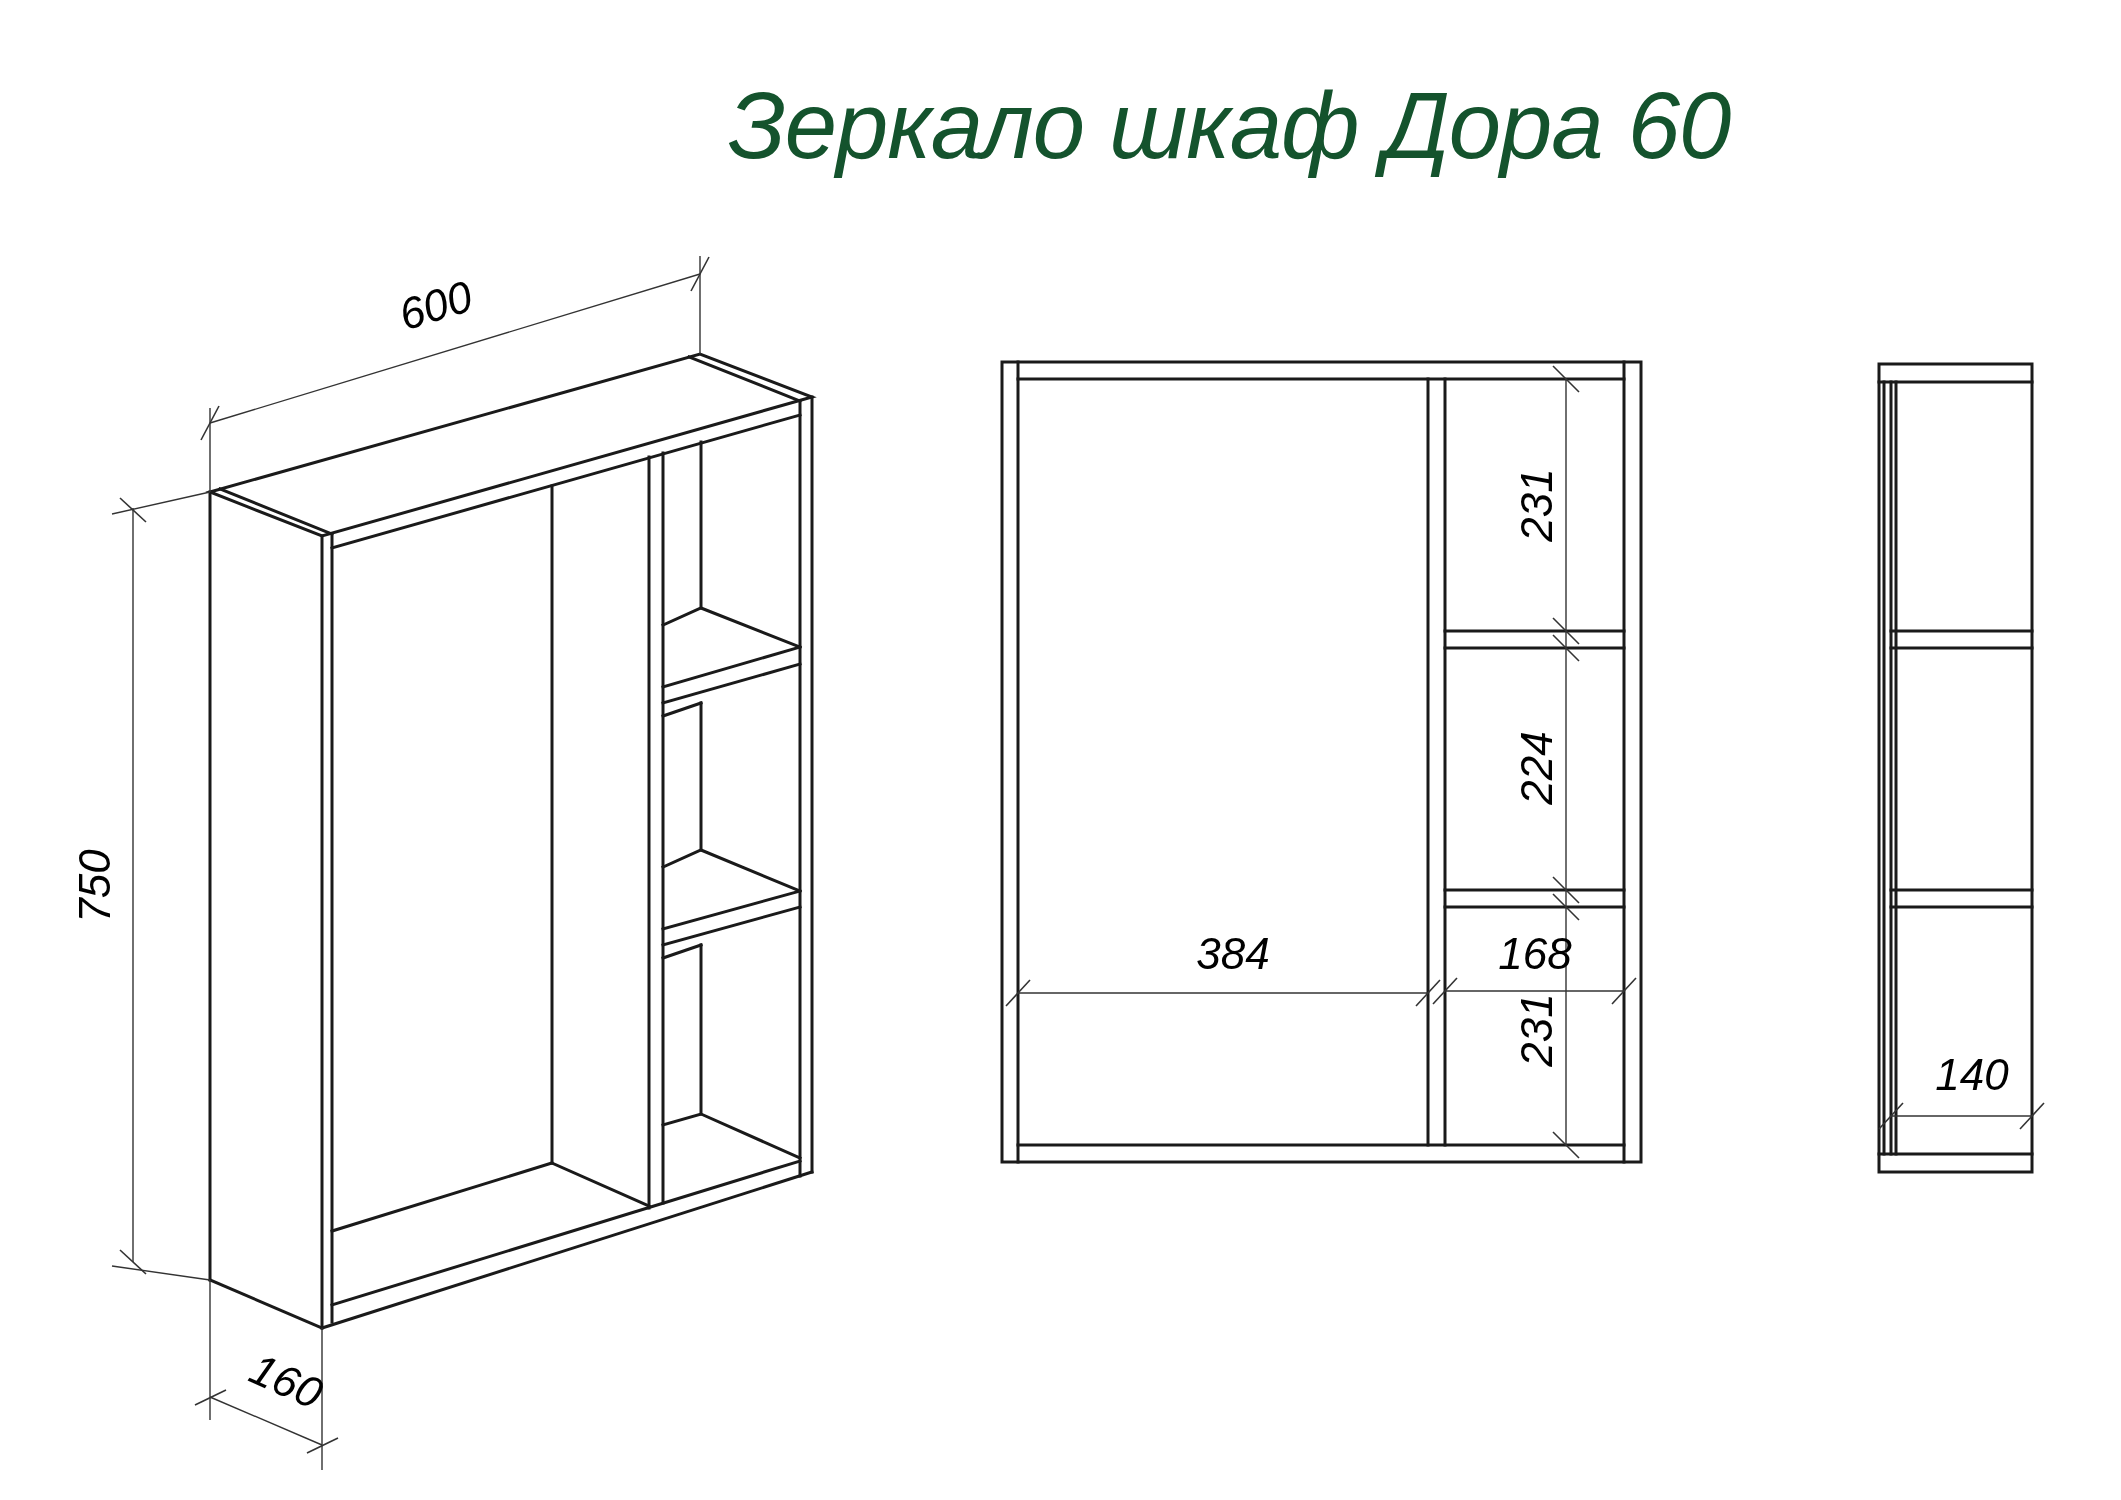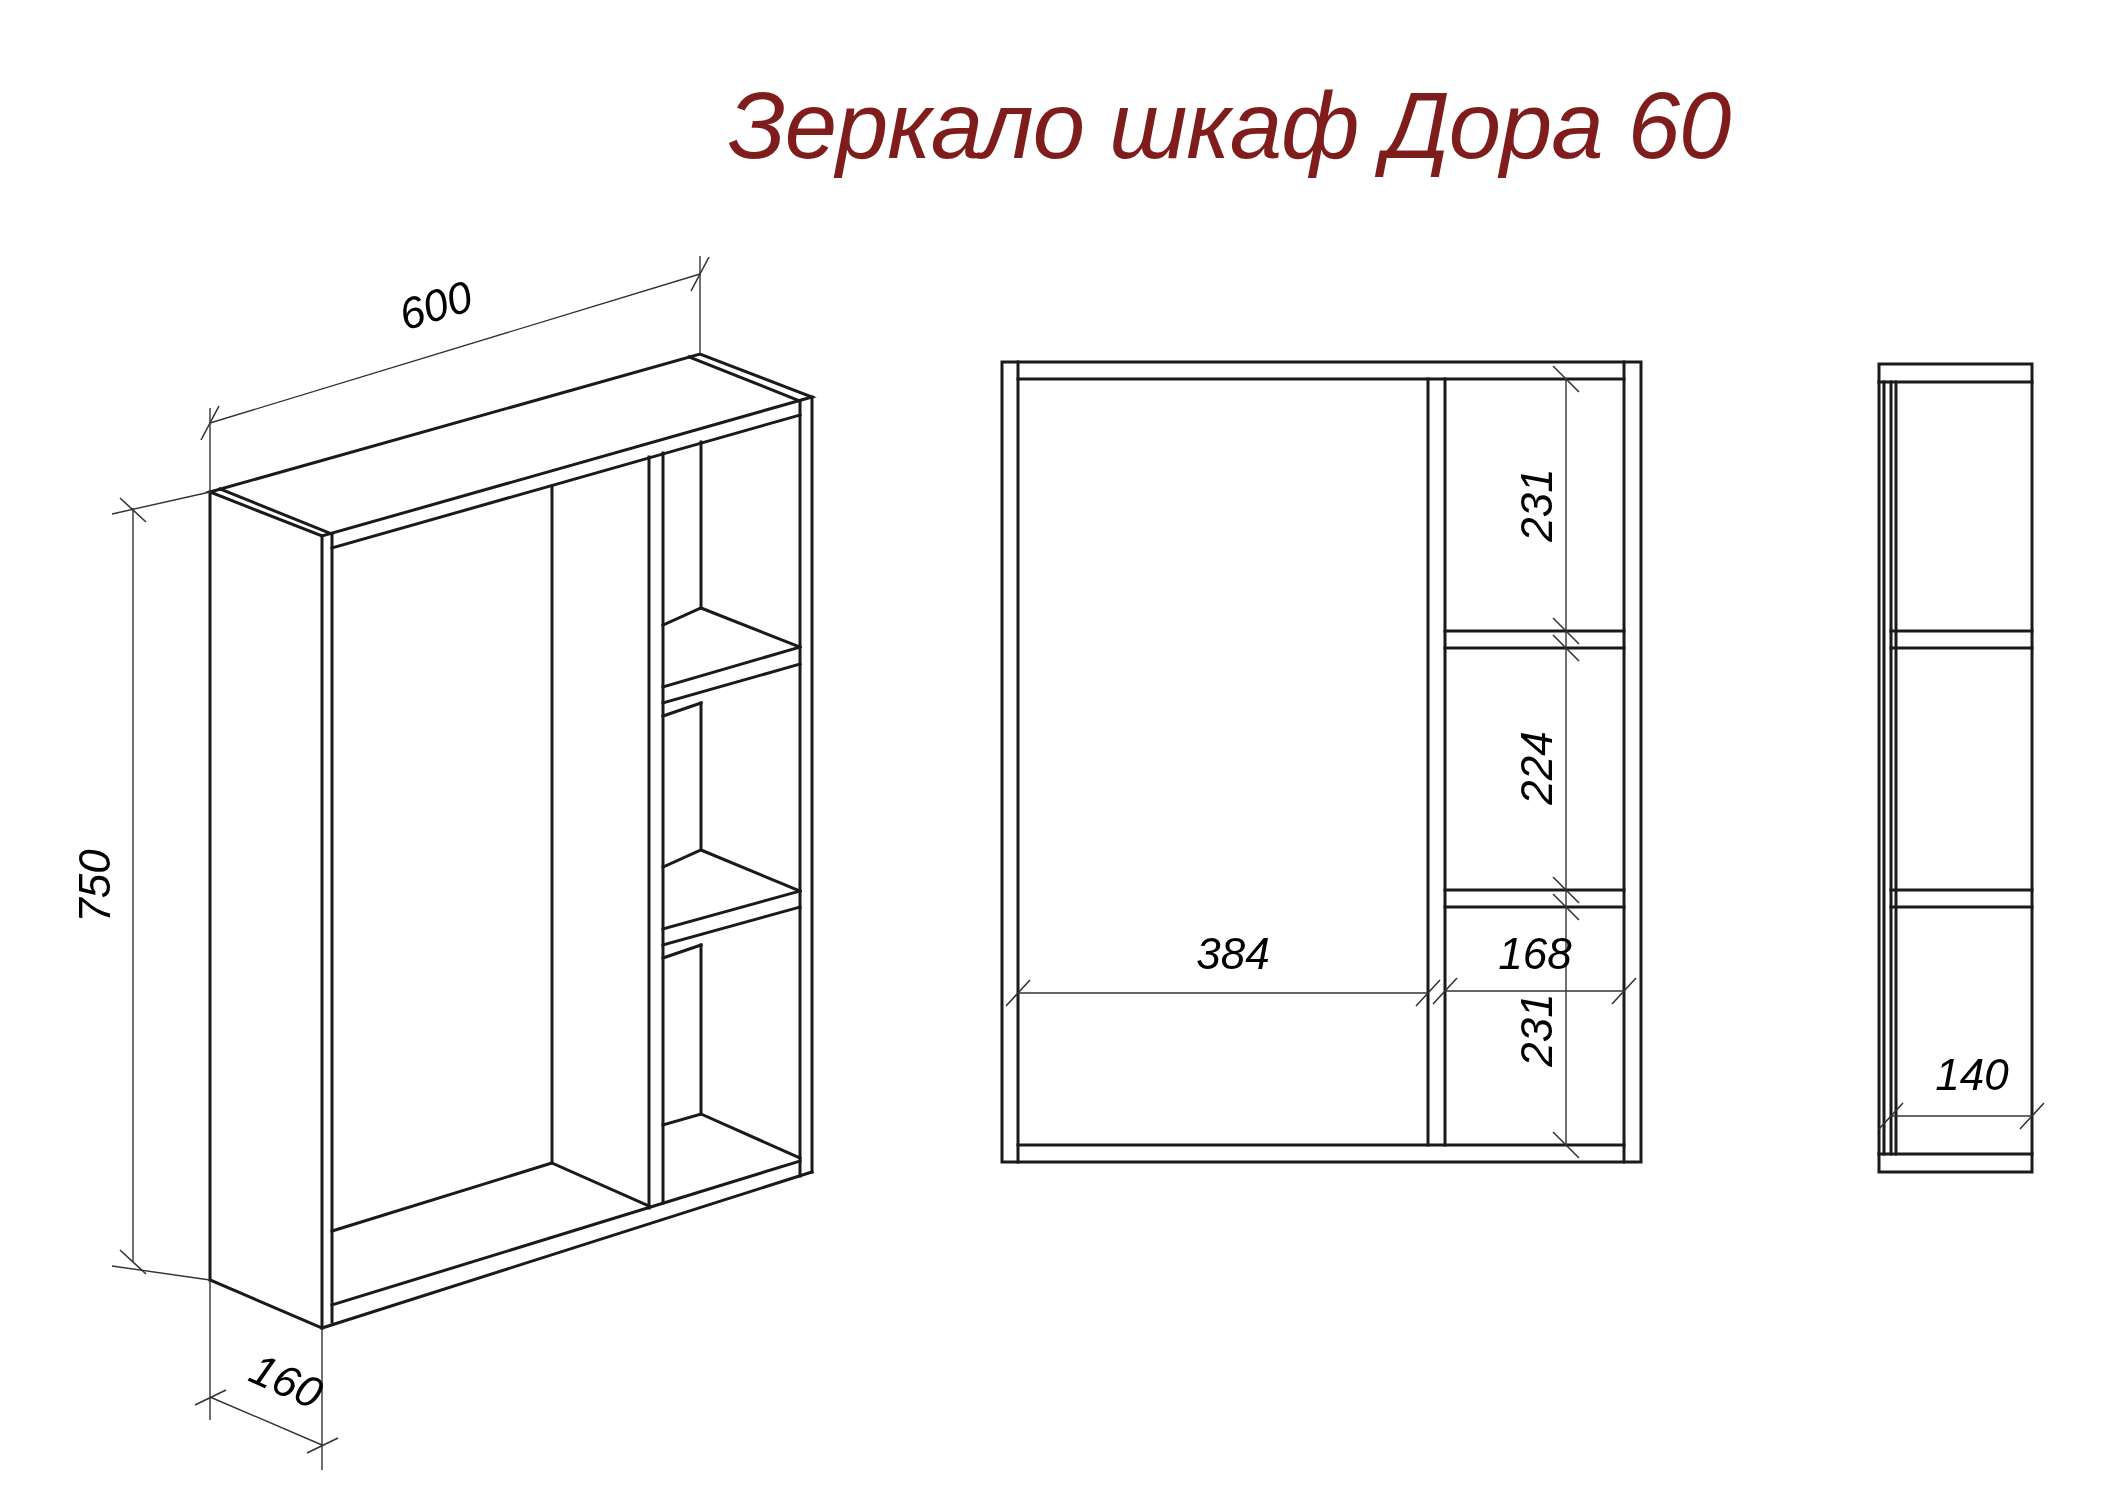--- a/index.html
+++ b/index.html
@@ -4,21 +4,21 @@
 <style>
   html, body { margin:0; padding:0; background:#ffffff; }
   body { width:2121px; height:1500px; position:relative; overflow:hidden; }
   #stage { position:absolute; left:0; top:0; width:2121px; height:1500px; }
   svg { position:absolute; left:0; top:0; }
   .ln { stroke:#1a1a1a; stroke-width:3; fill:none; stroke-linecap:square; }
   .th { stroke:#333333; stroke-width:1.4; fill:none; }
   .tk { stroke:#333333; stroke-width:1.6; fill:none; }
   .lbl { font-family:"Liberation Sans", sans-serif; font-style:italic; fill:#000; }
   .title { position:absolute; left:728px; top:72px; font-family:"Liberation Sans", sans-serif;
-           font-style:italic; font-size:94px; color:#7f1d1d; white-space:nowrap; letter-spacing:-1px; }
+           font-style:italic; font-size:94px; color:#14532d; white-space:nowrap; letter-spacing:-1px; }
 </style>
 </head>
 <body>
 
 <div id="stage">
 
   <div class="title">Зеркало шкаф Дора 60</div>
 
   <svg width="2121" height="1500" viewBox="0 0 2121 1500">
 

